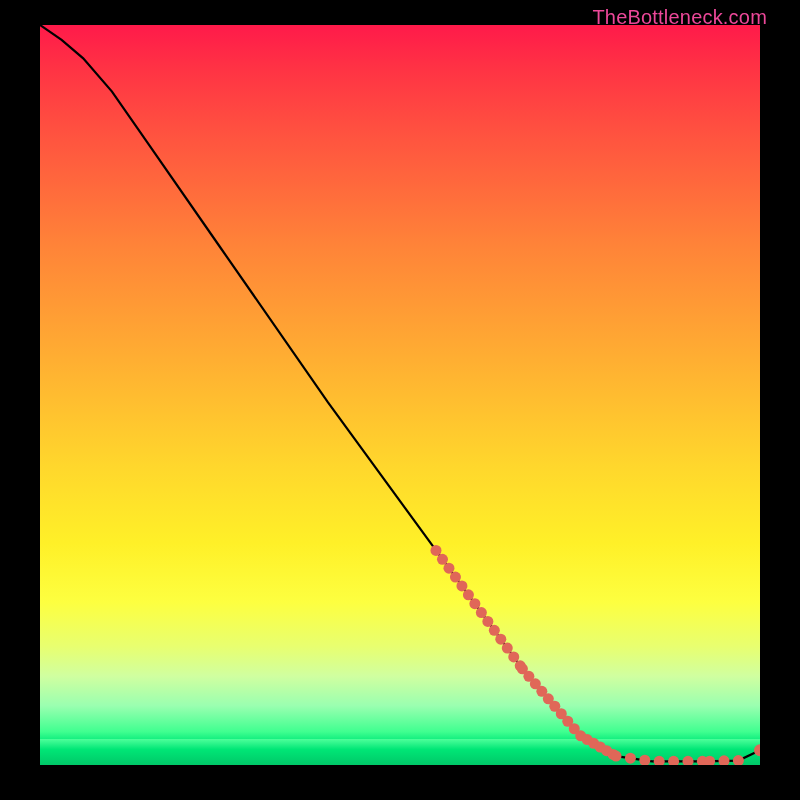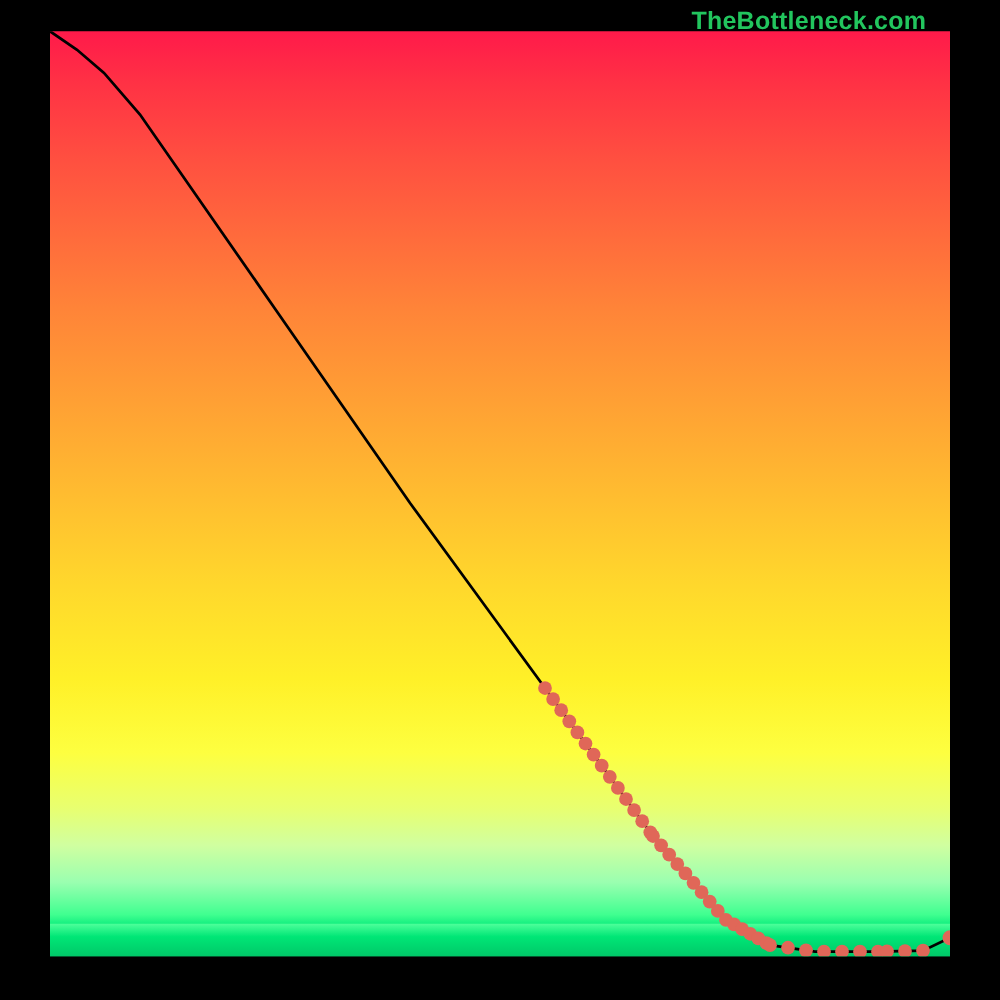--- a/index.html
+++ b/index.html
@@ -46,24 +46,24 @@
     bottom: 0;
     height: 26px;
     background: linear-gradient(to bottom,
       #4dff9a 0%,
       #00e676 40%,
       #00c868 100%);
   }
   .attribution {
     position: absolute;
     top: 6px;
-    right: 59px;
-    color: #22c55e;
+    right: 33px;
+    color: #ec4899;
     font-size: 20px;
-    font-weight: 700;
+    font-weight: 400;
     letter-spacing: 0.2px;
   }
   svg.overlay {
     position: absolute;
     left: 0; top: 0;
     width: 720px;
     height: 740px;
   }
 </style>
 </head>

